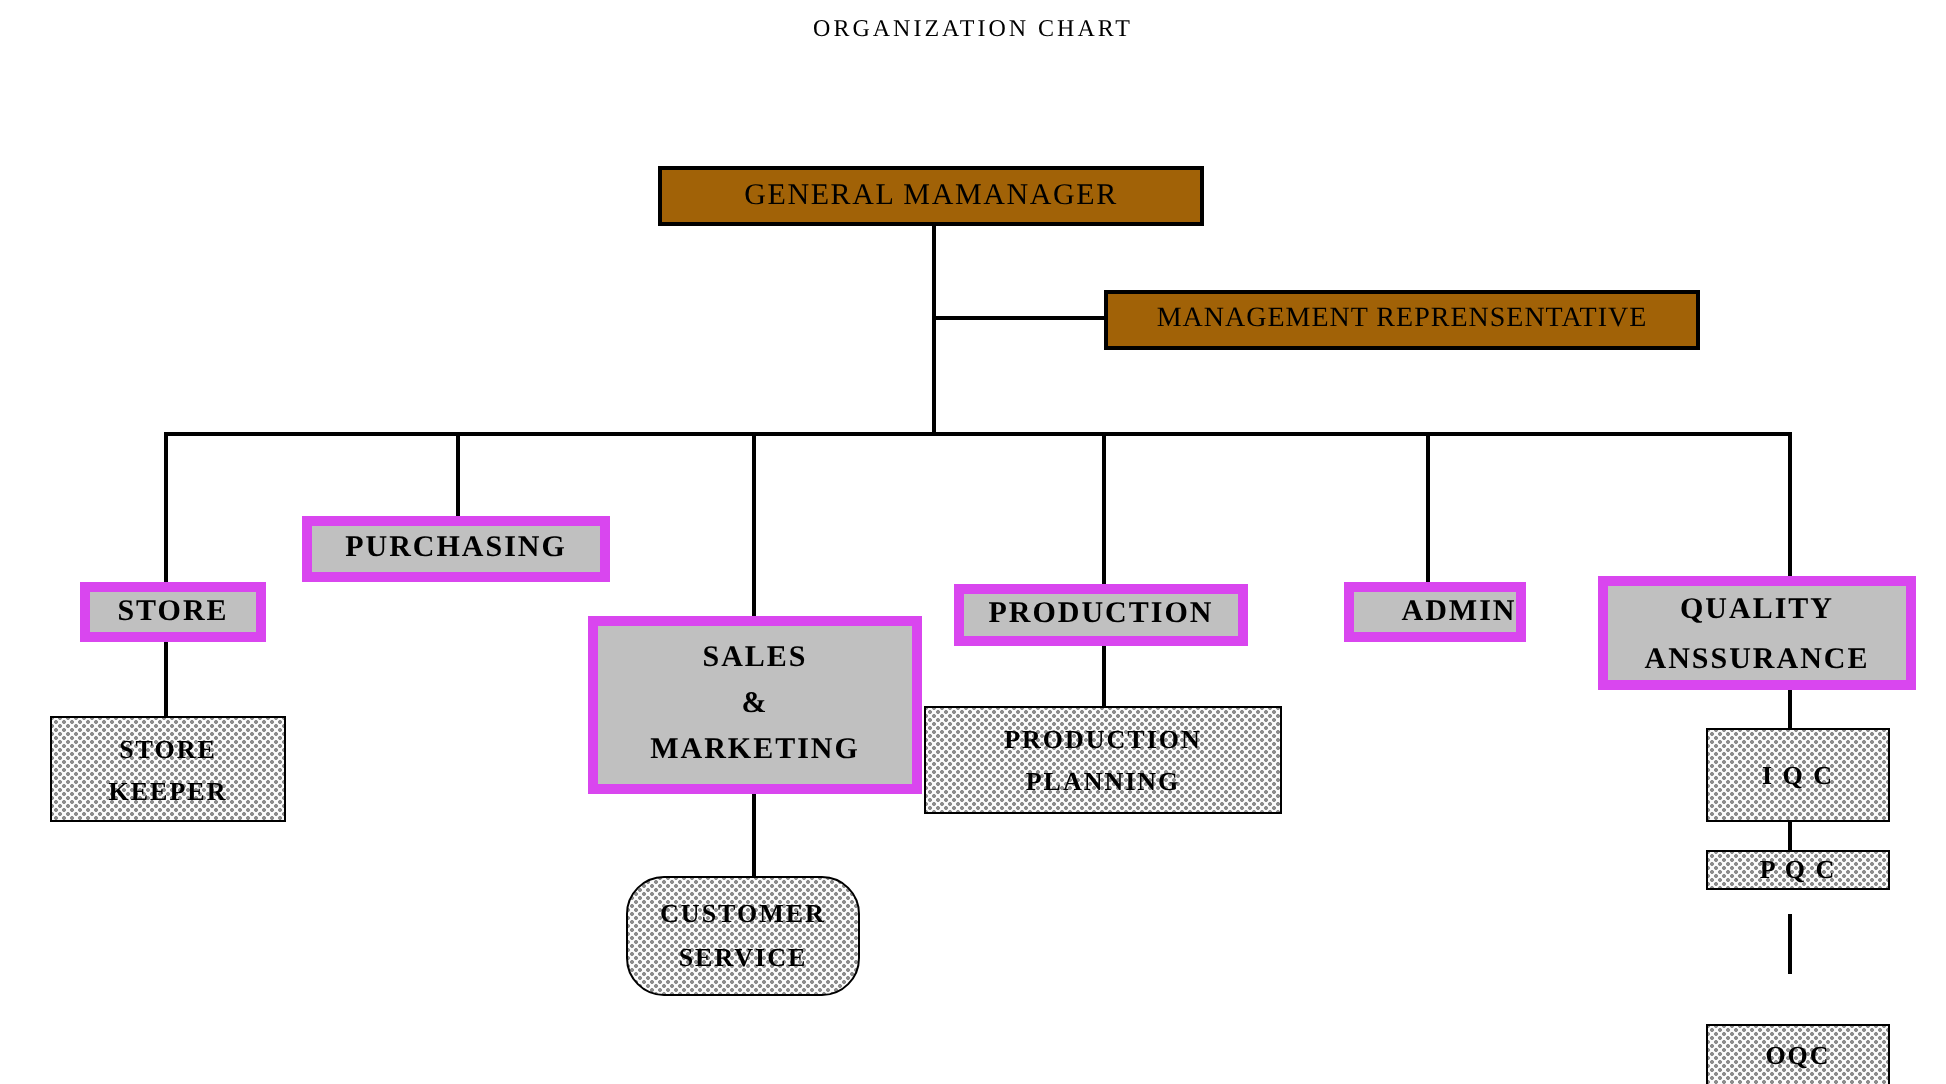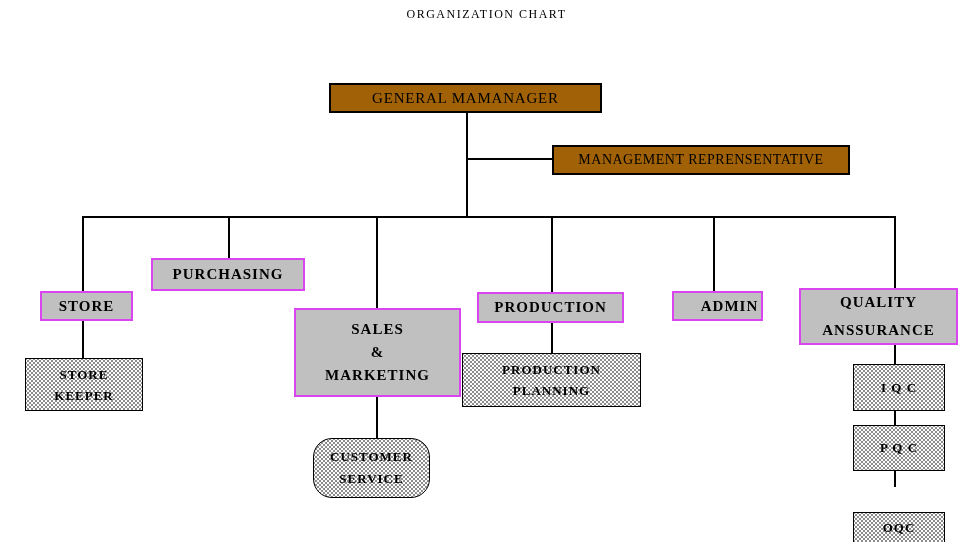--- a/index.html
+++ b/index.html
@@ -34,21 +34,21 @@
     white-space: nowrap;
   }
   .box.white {
     background: #a16207;
     border: 2px solid #000000;
     font-size: 15px;
     letter-spacing: 0.8px;
   }
   .box.gray {
     background: #c0c0c0;
-    border: 2px solid #d946ef;
+    border: 5px solid #d946ef;
     font-weight: bold;
     font-size: 15px;
     letter-spacing: 1px;
   }
   .box.dot {
     border: 1px solid #000000;
     font-weight: bold;
     font-size: 13px;
     letter-spacing: 1px;
     background-color: #fbfbfb;
@@ -123,20 +123,20 @@
     <span>PRODUCTION</span>
     <span>PLANNING</span>
   </div>
   <div class="box dot lh22" style="left:313px; top:438px; width:117px; height:60px;">
     <span>CUSTOMER</span>
     <span>SERVICE</span>
   </div>
   <div class="box dot" style="left:853px; top:364px; width:92px; height:47px;">
     <span>I Q C</span>
   </div>
-  <div class="box dot" style="left:853px; top:425px; width:92px; height:46px;">
+  <div class="box dot" style="left:853px; top:425px; width:92px; height:20px;">
     <span>P Q C</span>
   </div>
   <div class="box dot" style="left:853px; top:487px; width:92px; height:31px;margin-top:25px;">
     <span>OQC</span>
   </div>
 
 </div>
 
 </body></html>

